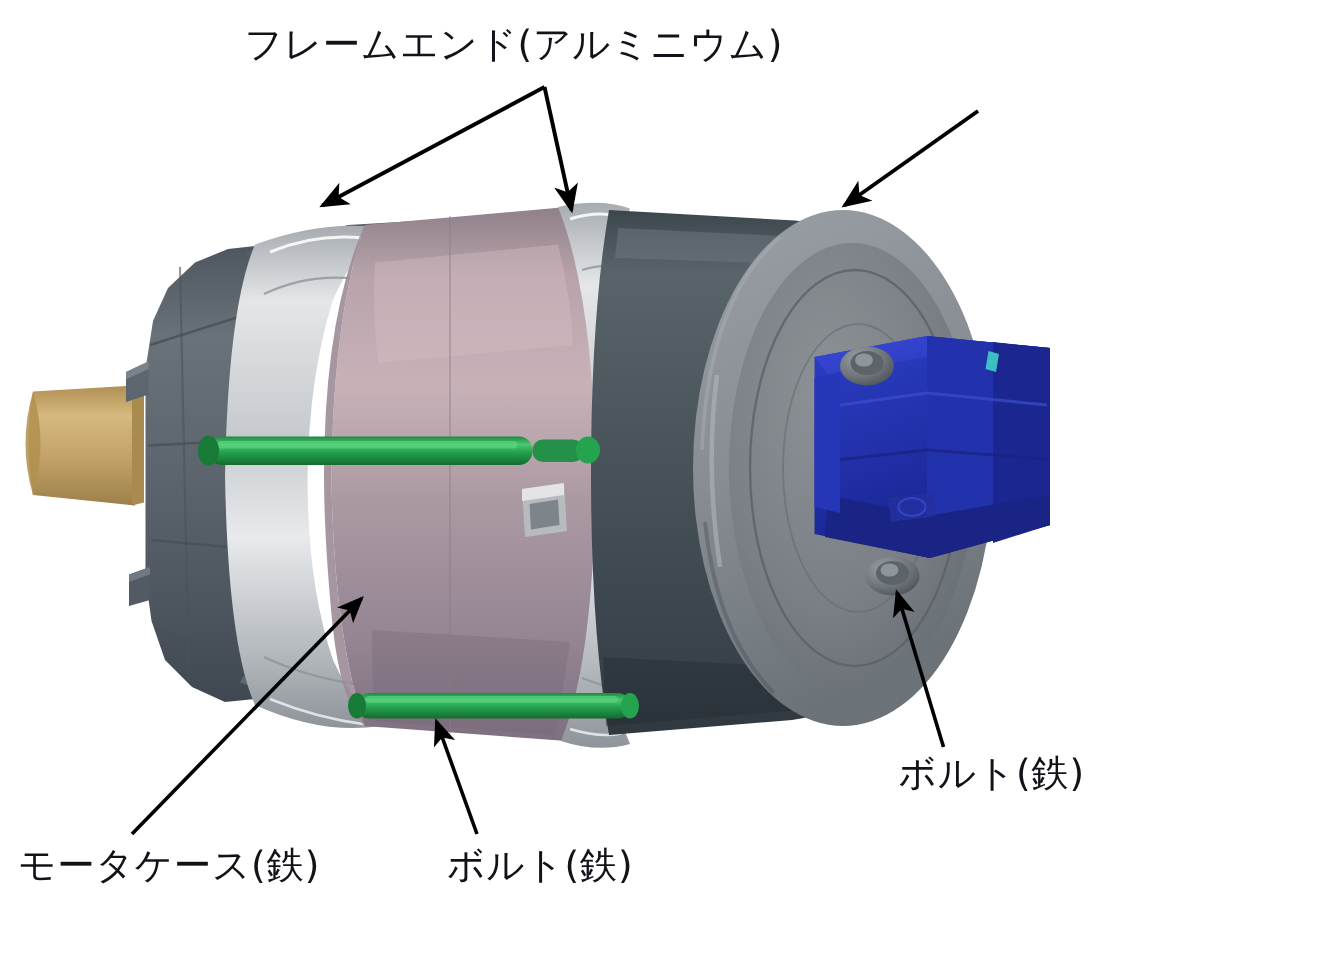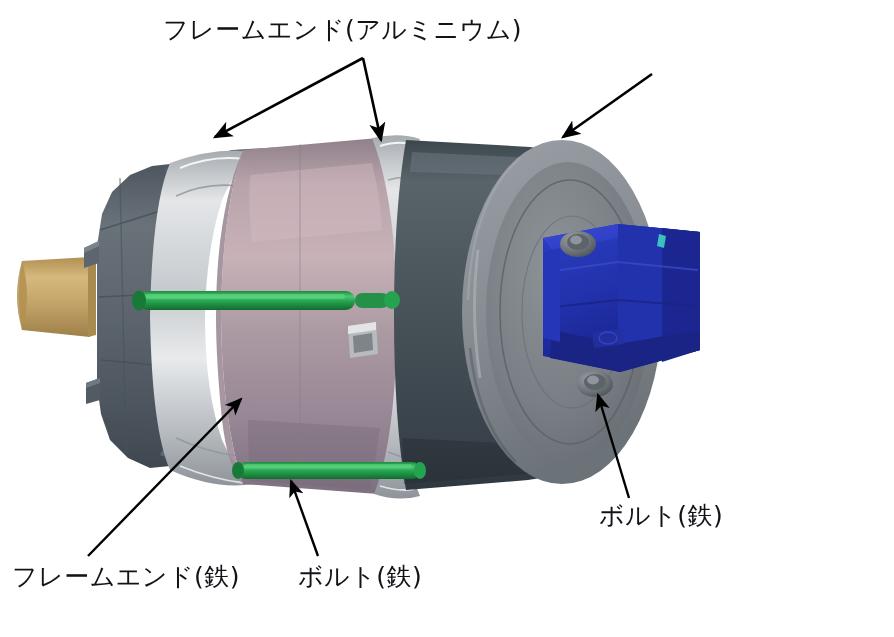--- a/index.html
+++ b/index.html
@@ -298,19 +298,19 @@
     </g>
 
     <g>
       <path d="M 629,498 L 598,395" stroke="#000" stroke-width="2.4" fill="none" marker-end="url(#arrowHead)"></path>
     </g>
   </svg>
 
   <div class="callout" id="label-frame-end">フレームエンド(アルミニウム)</div>
 
 
-  <div class="callout" id="label-motorcase">フレームエンド(鉄)</div>
+  <div class="callout" id="label-motorcase">モータケース(鉄)</div>
 
   <div class="callout" id="label-bolt-low">ボルト(鉄)</div>
 
   <div class="callout" id="label-bolt-right">ボルト(鉄)</div>
 
 </div>
 
 </body></html>

